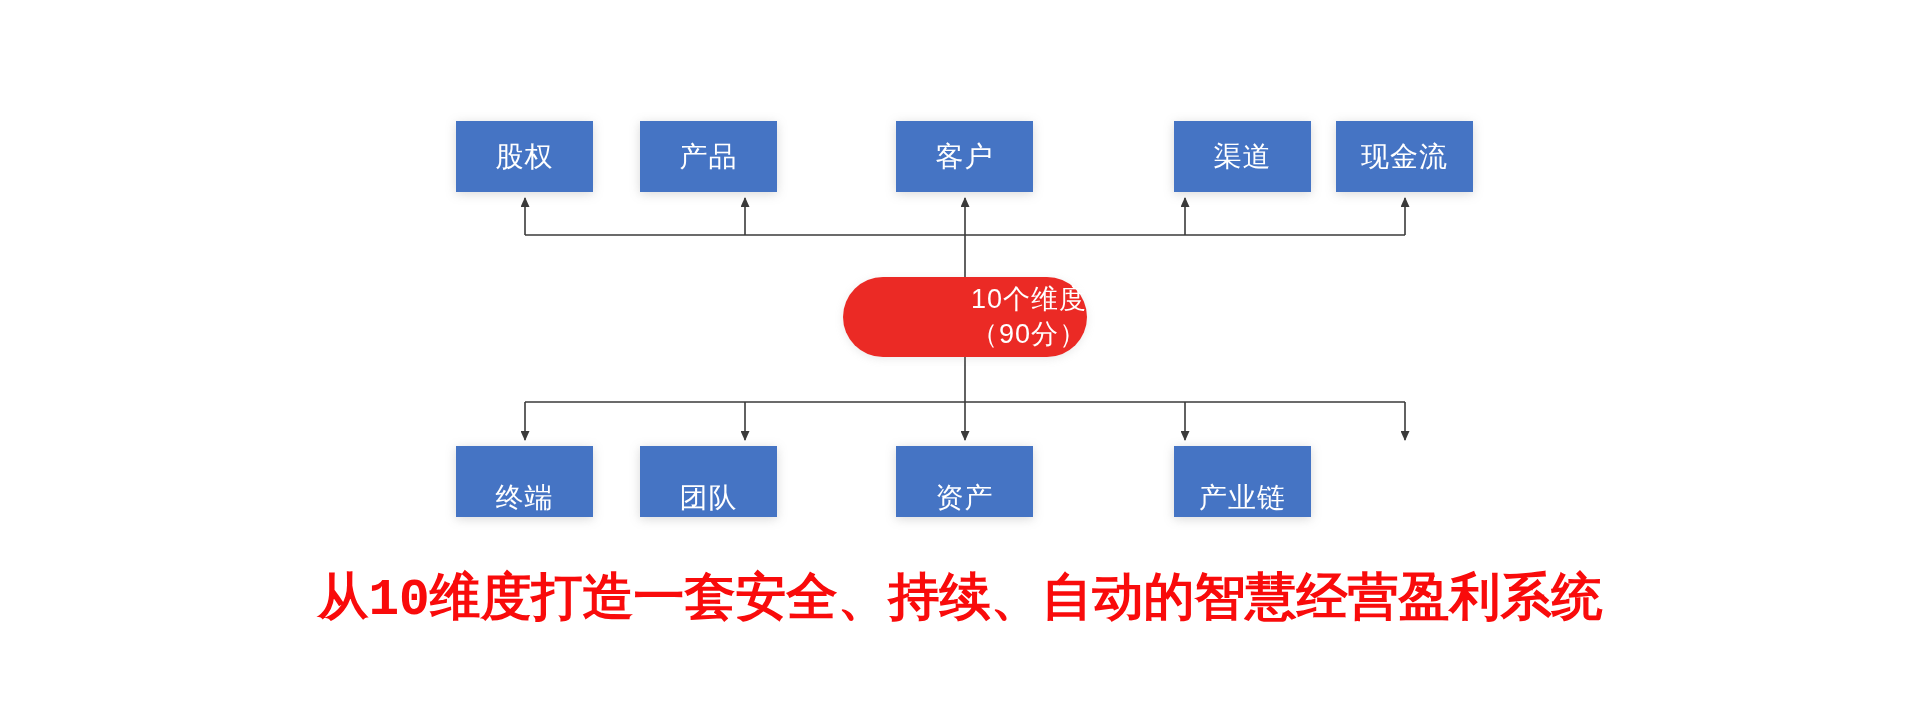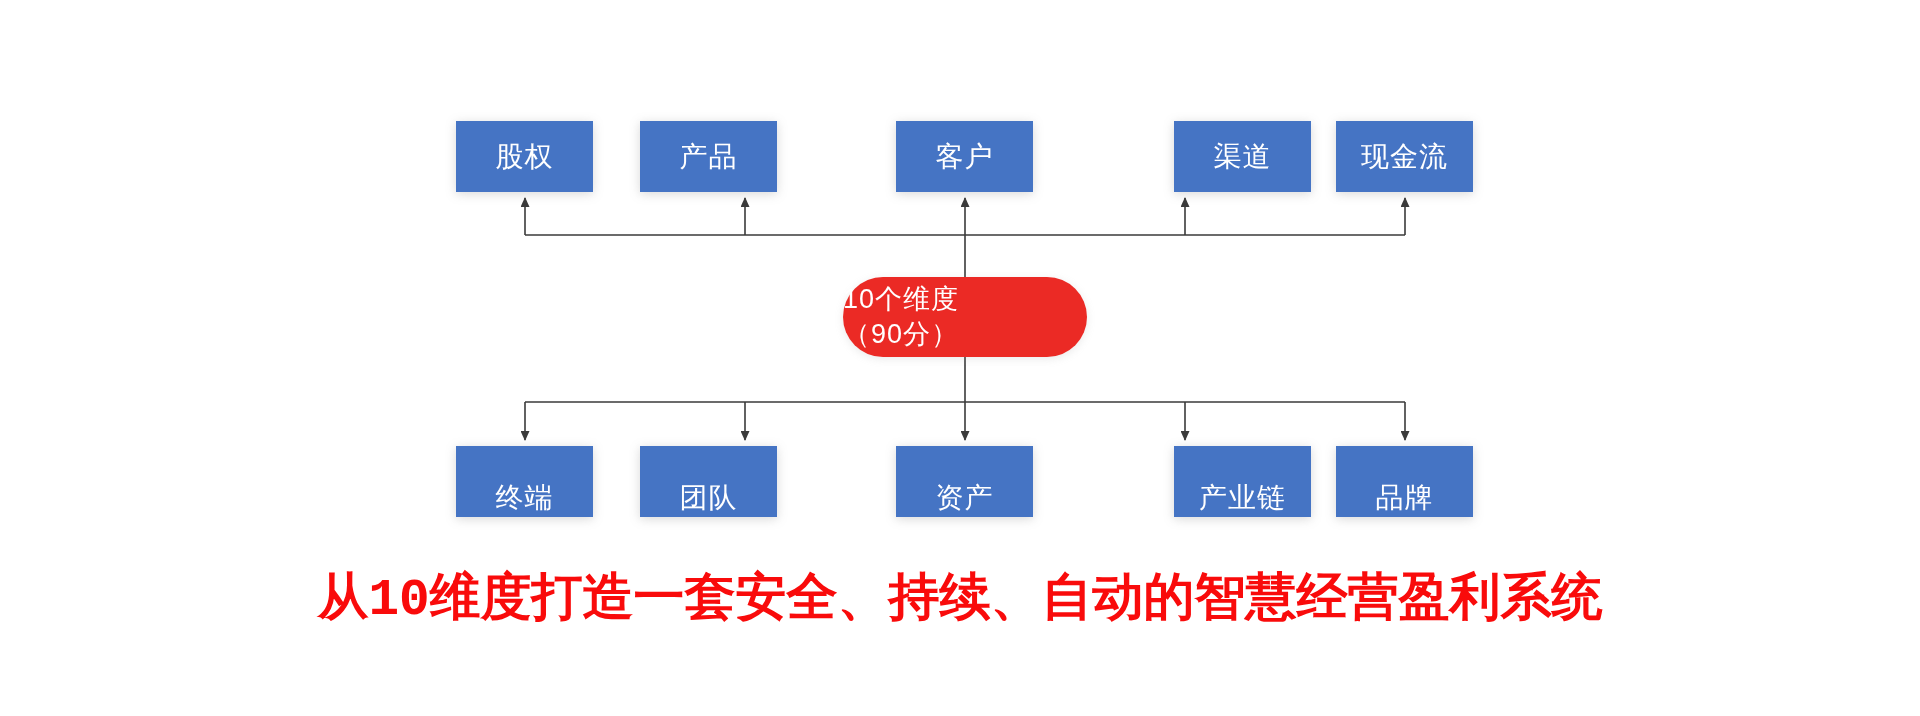--- a/index.html
+++ b/index.html
@@ -54,21 +54,21 @@
     position: absolute;
     left: 843px;
     top: 277px;
     width: 244px;
     height: 80px;
     border-radius: 40px;
     background: var(--center-red, #EB2A25);
     color: #ffffff;
     display: flex;
     flex-direction: column;
-    align-items: flex-start;
+    align-items: flex-end;
     justify-content: center;
     font-size: 27px;
     line-height: 1.3;
     letter-spacing: 1px;
     box-shadow: 0 2px 8px rgba(150,150,150,0.2);
   }
 
   .diagram-title {
     position: absolute;
     left: 0;
@@ -140,19 +140,16 @@
     </div>
   <div class="node bottom c2">
       <span>团队</span>
     </div>
   <div class="node bottom c3">
       <span>资产</span>
     </div>
   <div class="node bottom c4">
       <span>产业链</span>
     </div>
-  <div class="node bottom c5">
-      <span>品牌</span>
-    </div>
 
   <div class="diagram-title">从10维度打造一套安全、持续、自动的智慧经营盈利系统</div>
 
 </div>
 
 </body></html>

